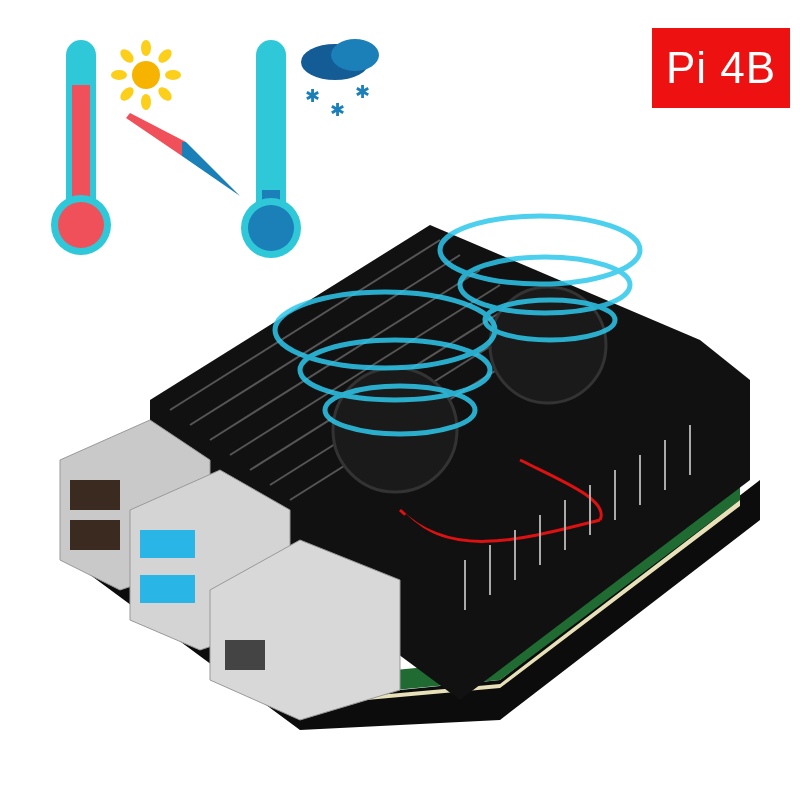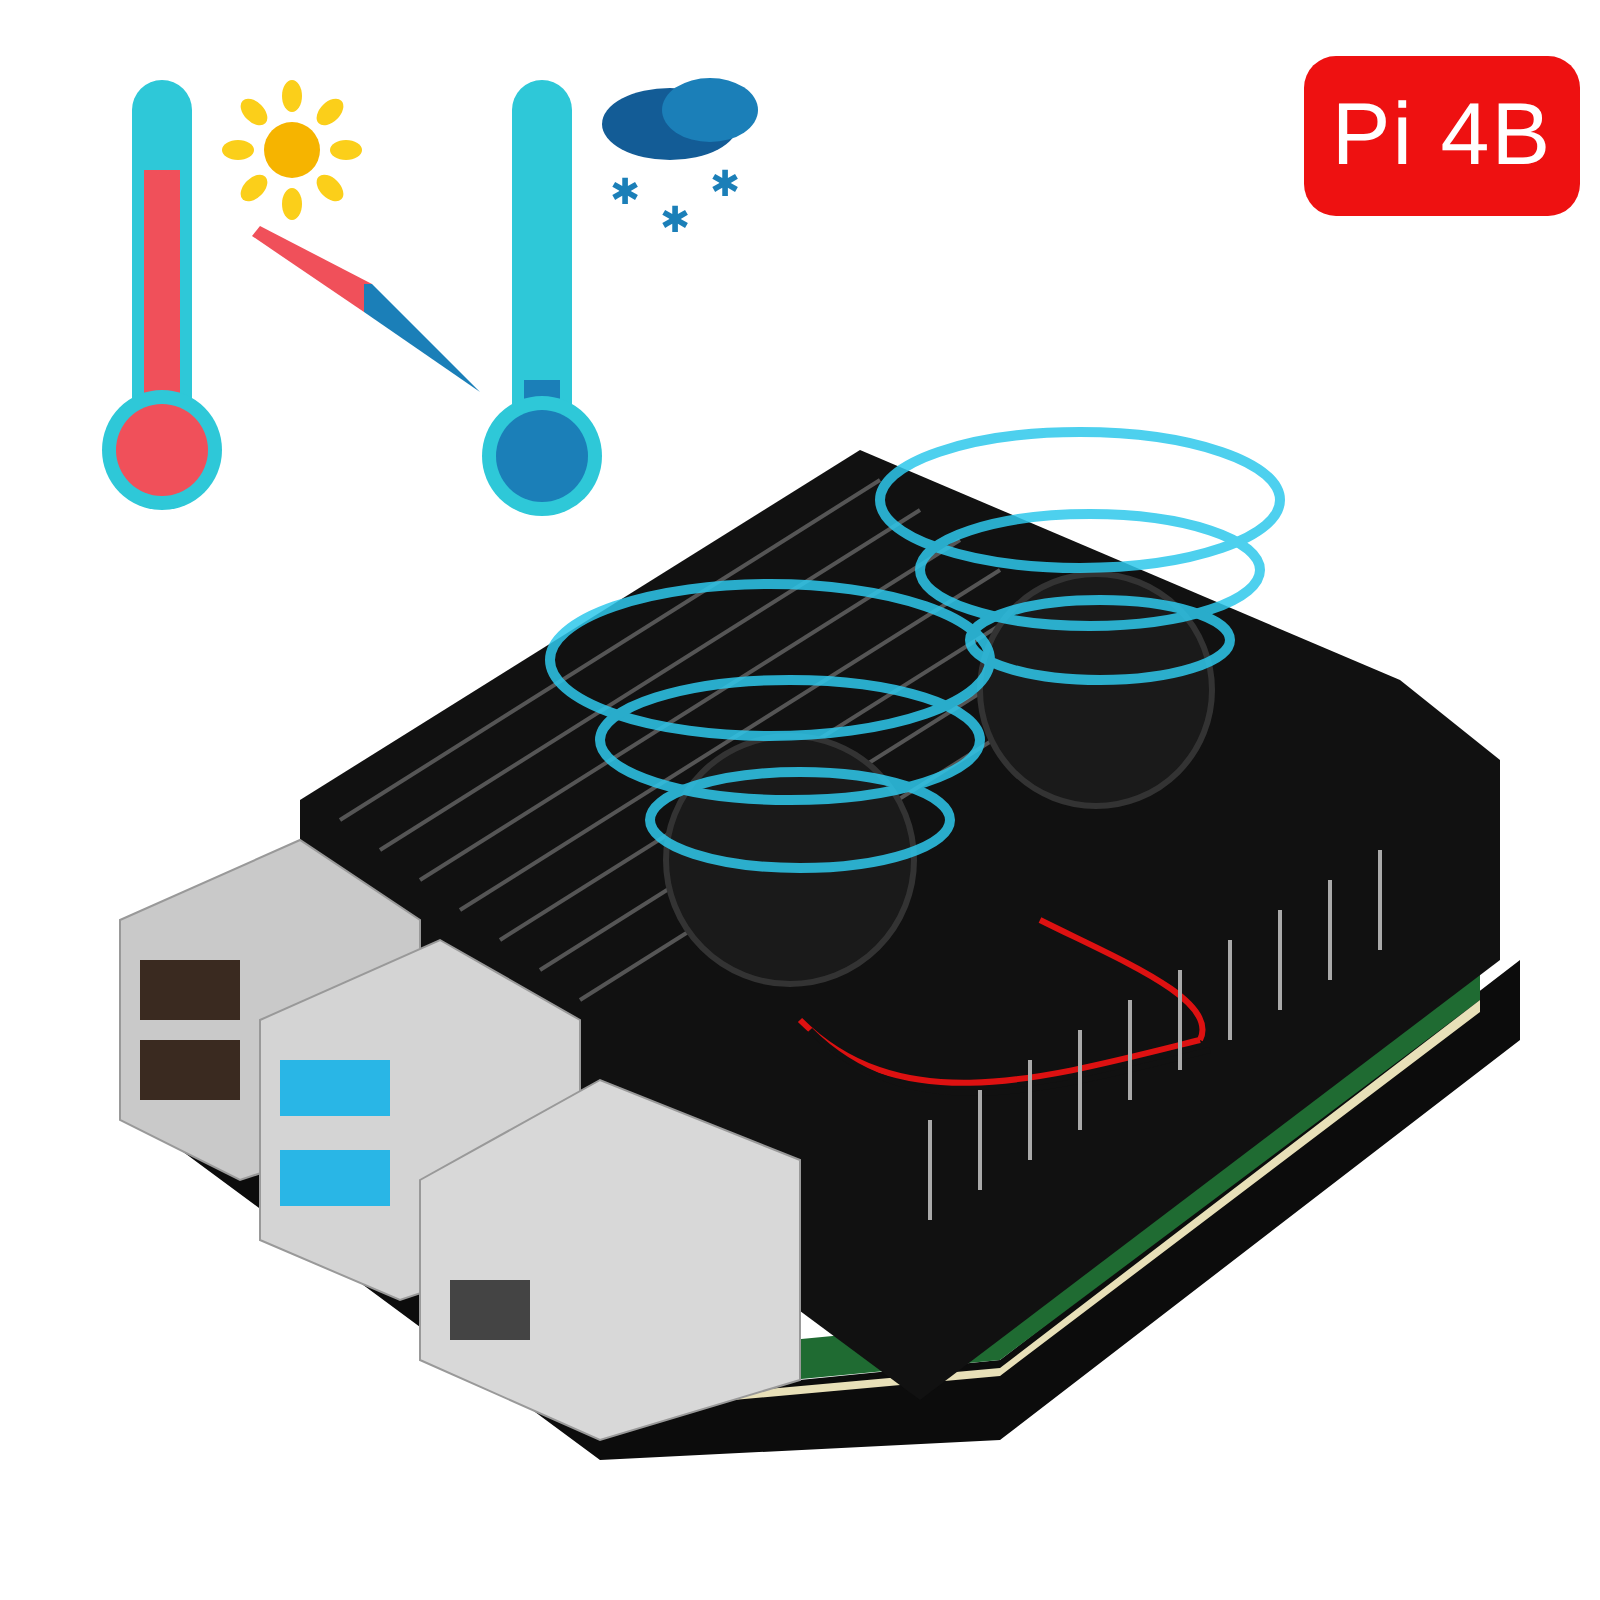--- a/index.html
+++ b/index.html
@@ -1,20 +1,20 @@
 <!DOCTYPE html>
 <html><head>
 <meta charset="utf-8">
 <style>
   html, body { margin:0; padding:0; background:#ffffff; }
   body { width:800px; height:800px; position:relative; overflow:hidden; font-family:"Liberation Sans", sans-serif; }
   .abs { position:absolute; }
   .badge {
     left:652px; top:28px; width:138px; height:80px;
-    background:#ee1111; border-radius:16px;
+    background:#ee1111; border-radius:0;
     color:#ffffff; font-size:44px; display:flex; align-items:center; justify-content:center;
     letter-spacing:1px;
   }
   svg { position:absolute; left:0; top:0; }
 </style>
 </head>
 <body>
 
 <div class="abs badge">Pi 4B</div>
 

